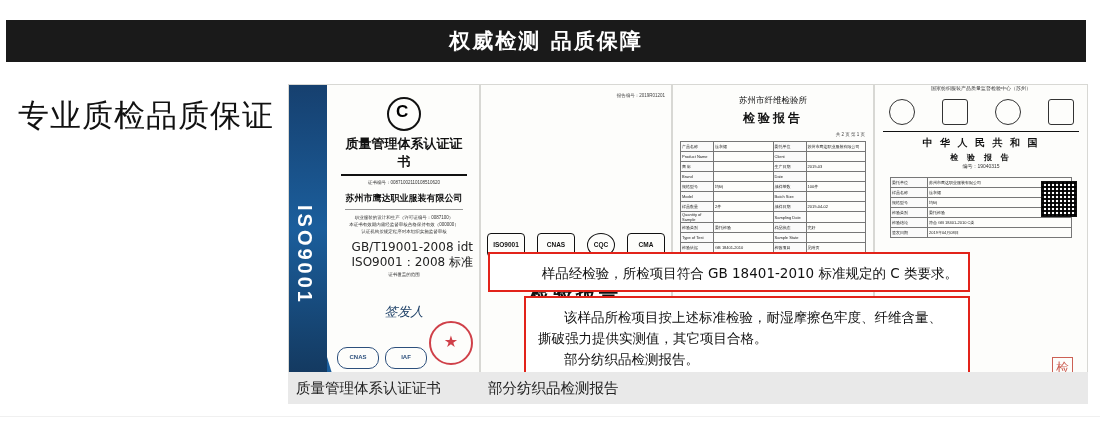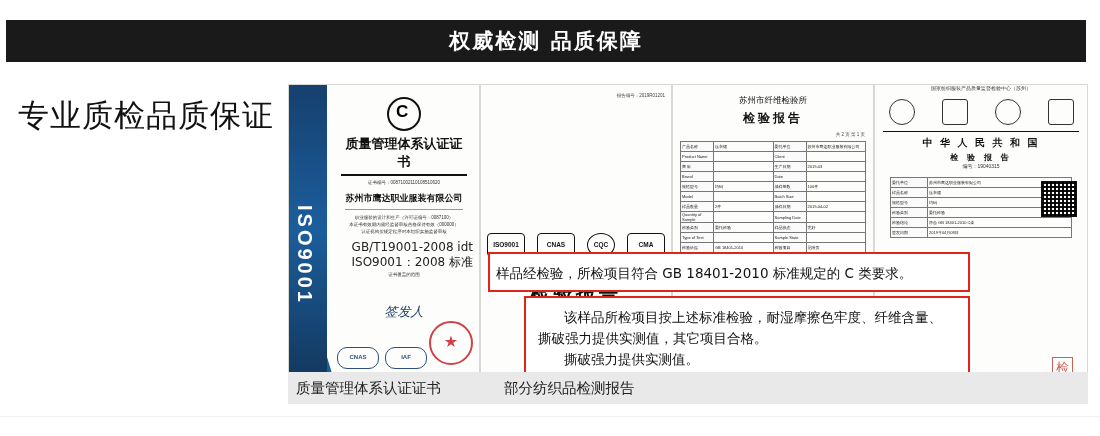--- a/index.html
+++ b/index.html
@@ -160,35 +160,35 @@
   .callout{
     position:absolute;border:2px solid #e2231a;background:#ffffff;
     box-sizing:border-box;
   }
   .callout-1{left:488px;top:252px;width:482px;height:40px;}
   .callout-2{left:524px;top:296px;width:446px;height:80px;}
   .callout p{
     margin:0;color:#111;font-size:13.5px;line-height:21px;
     font-family:"DejaVu Sans","Liberation Sans",sans-serif;
   }
-  .callout-1 .pad{padding:9px 10px 0 6px;}
+  .callout-1 .pad{padding:9px 10px 0 6px;text-align:right;}
   .callout-2 .pad{padding:9px 18px 0 12px;}
   .indent{text-indent:26px;}
 
   
   .caption-bar{
     position:absolute;left:288px;top:372px;width:800px;height:32px;
     background:#e9e9e9;
   }
   .caption-bar .cap{
     position:absolute;top:7px;font-size:14.5px;color:#222;
     font-family:"DejaVu Sans","Liberation Sans",sans-serif;
   }
   .cap-a{left:8px;}
-  .cap-b{left:216px;}
+  .cap-b{left:200px;}
   
   .bottom-line{position:absolute;left:0;top:416px;width:1100px;height:1px;background:#f0f0f0;}
 </style>
 </head>
 <body>
 
 <div class="banner">
   <div class="banner-text">权威检测  品质保障</div>
 </div>
 
@@ -377,21 +377,21 @@
 </div>
 
 <div class="callout callout-1">
   <div class="pad">
       <p>样品经检验，所检项目符合 GB 18401-2010 标准规定的 C 类要求。</p>
     </div>
 </div>
 <div class="callout callout-2">
   <div class="pad">
     <p class="indent">该样品所检项目按上述标准检验，耐湿摩擦色牢度、纤维含量、撕破强力提供实测值，其它项目合格。</p>
-    <p class="indent">撕破强力提供实测值。</p>
+    <p class="indent">部分纺织品检测报告。</p>
   </div>
 </div>
 
 <div class="caption-bar">
   <div class="cap cap-a">质量管理体系认证证书</div>
   <div class="cap cap-b">部分纺织品检测报告</div>
 </div>
 <div class="bottom-line"></div>
 
 </body></html>

